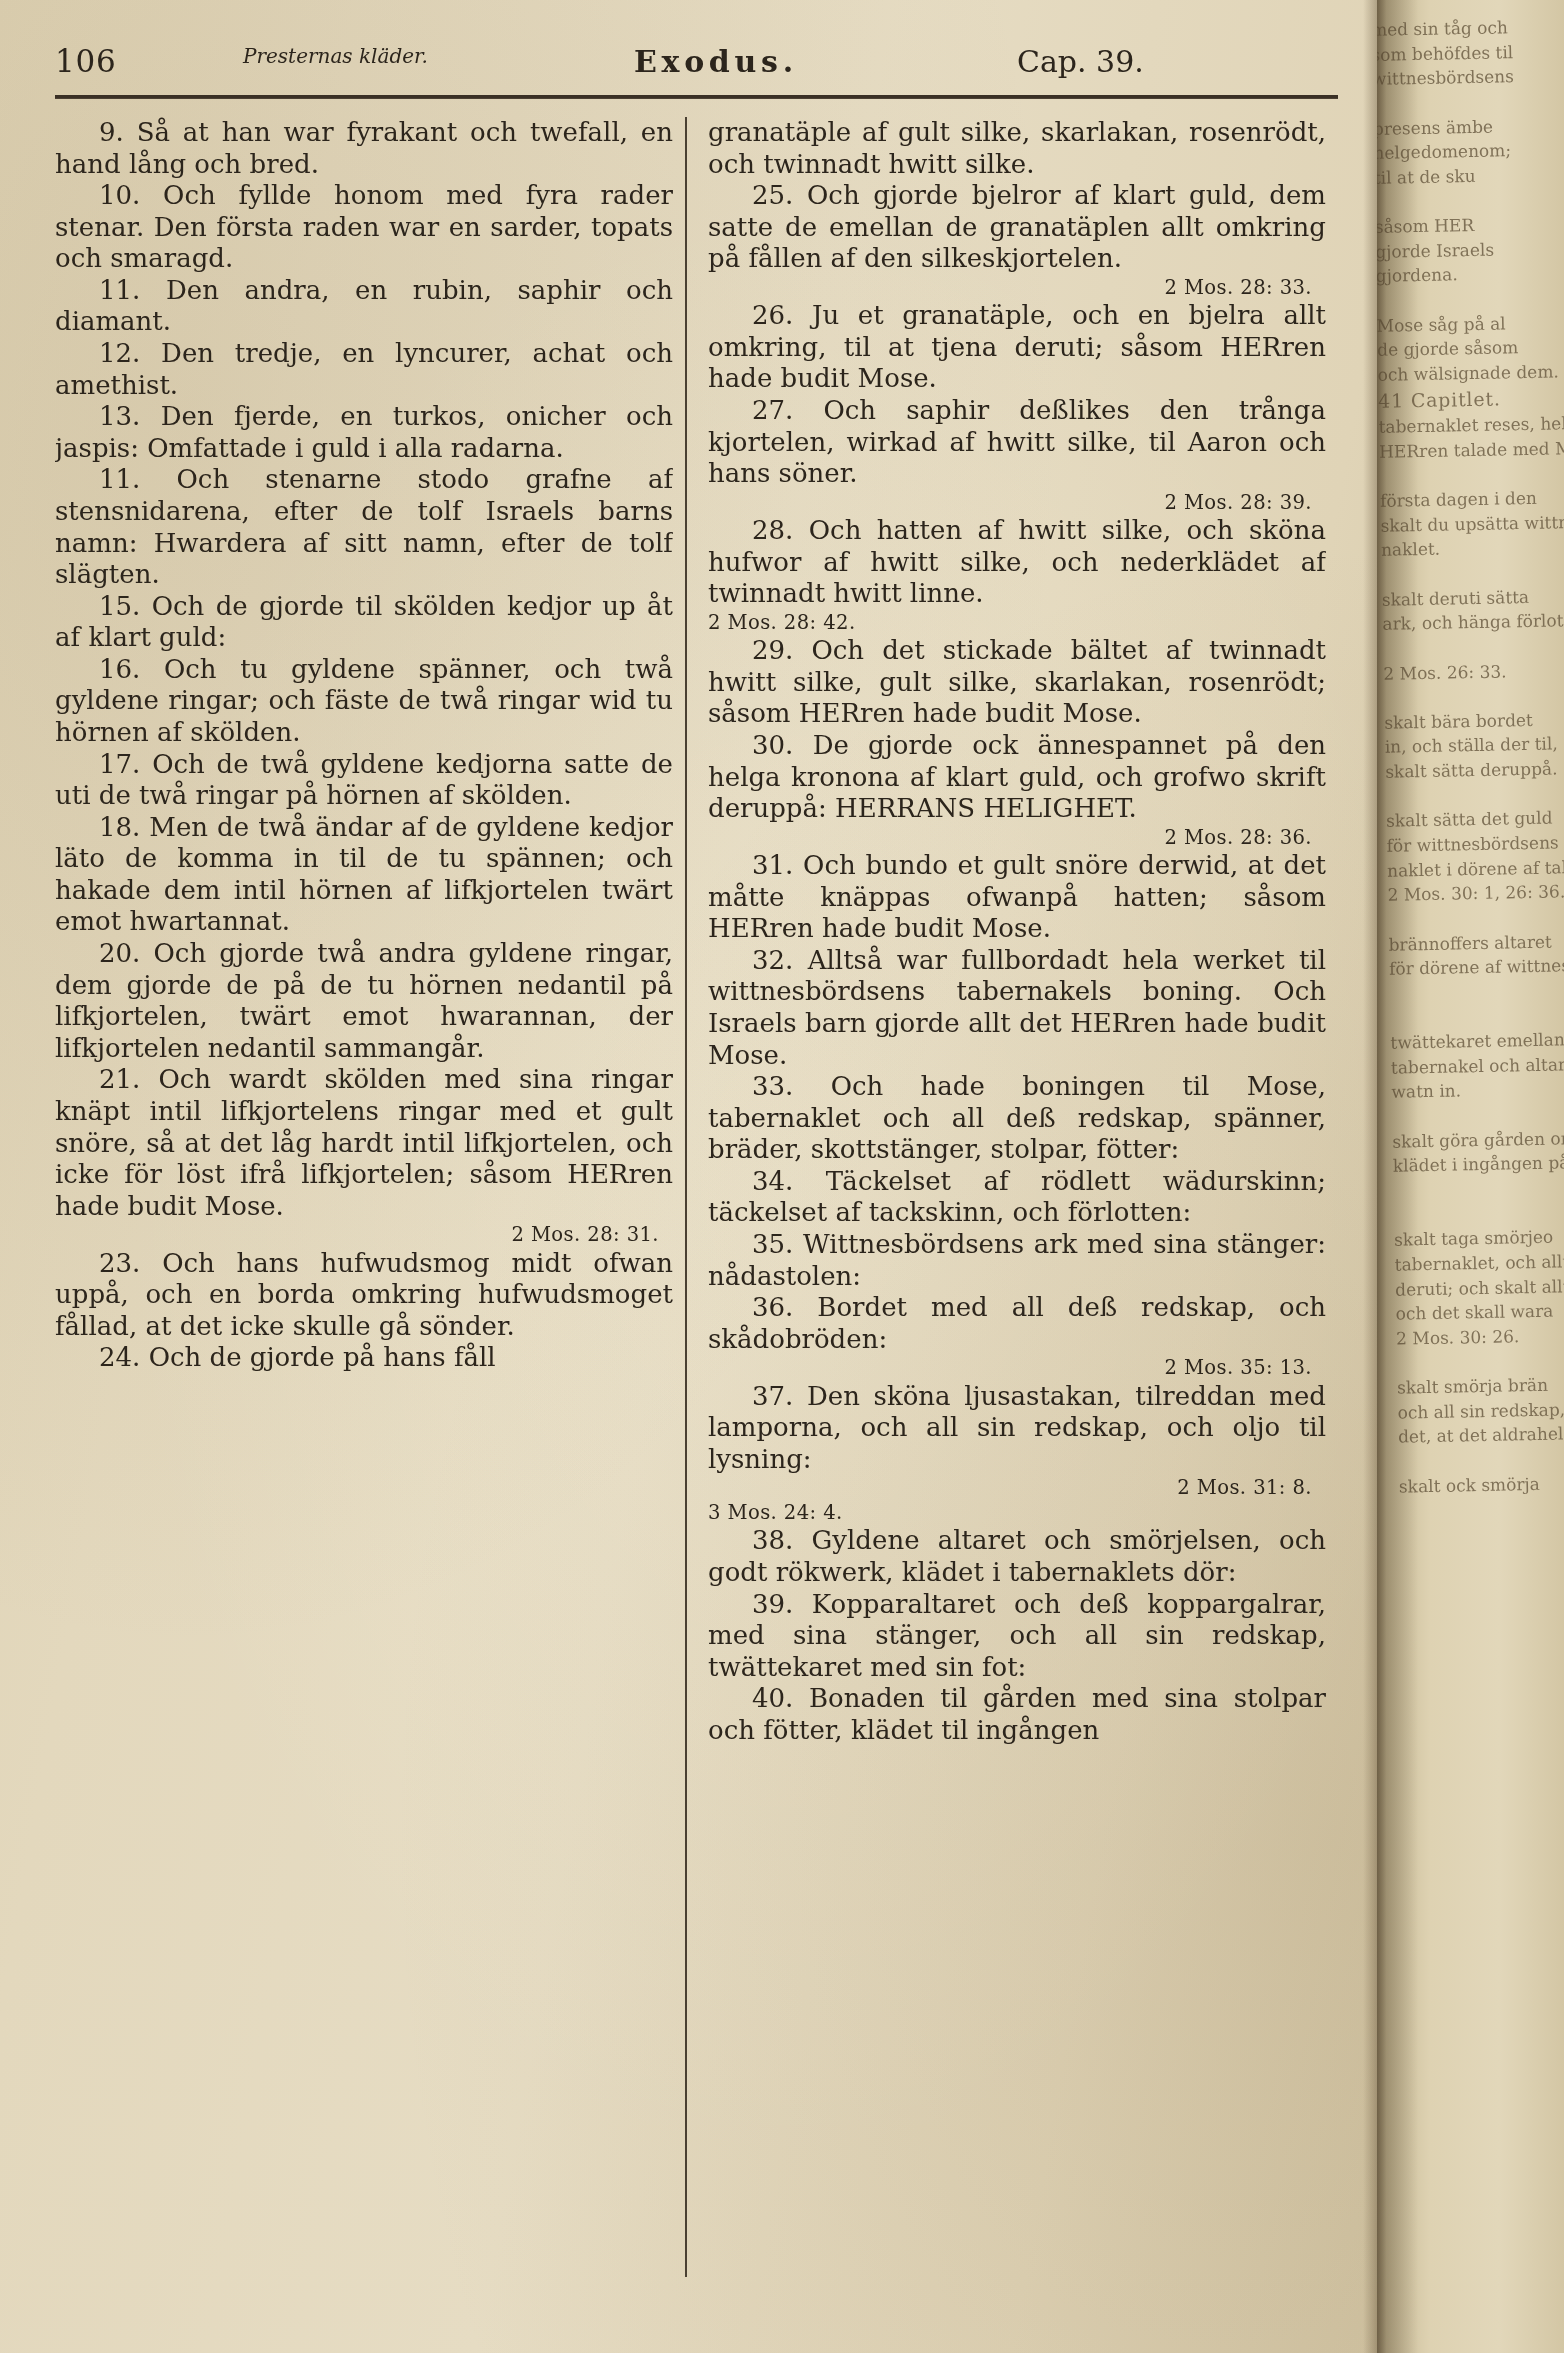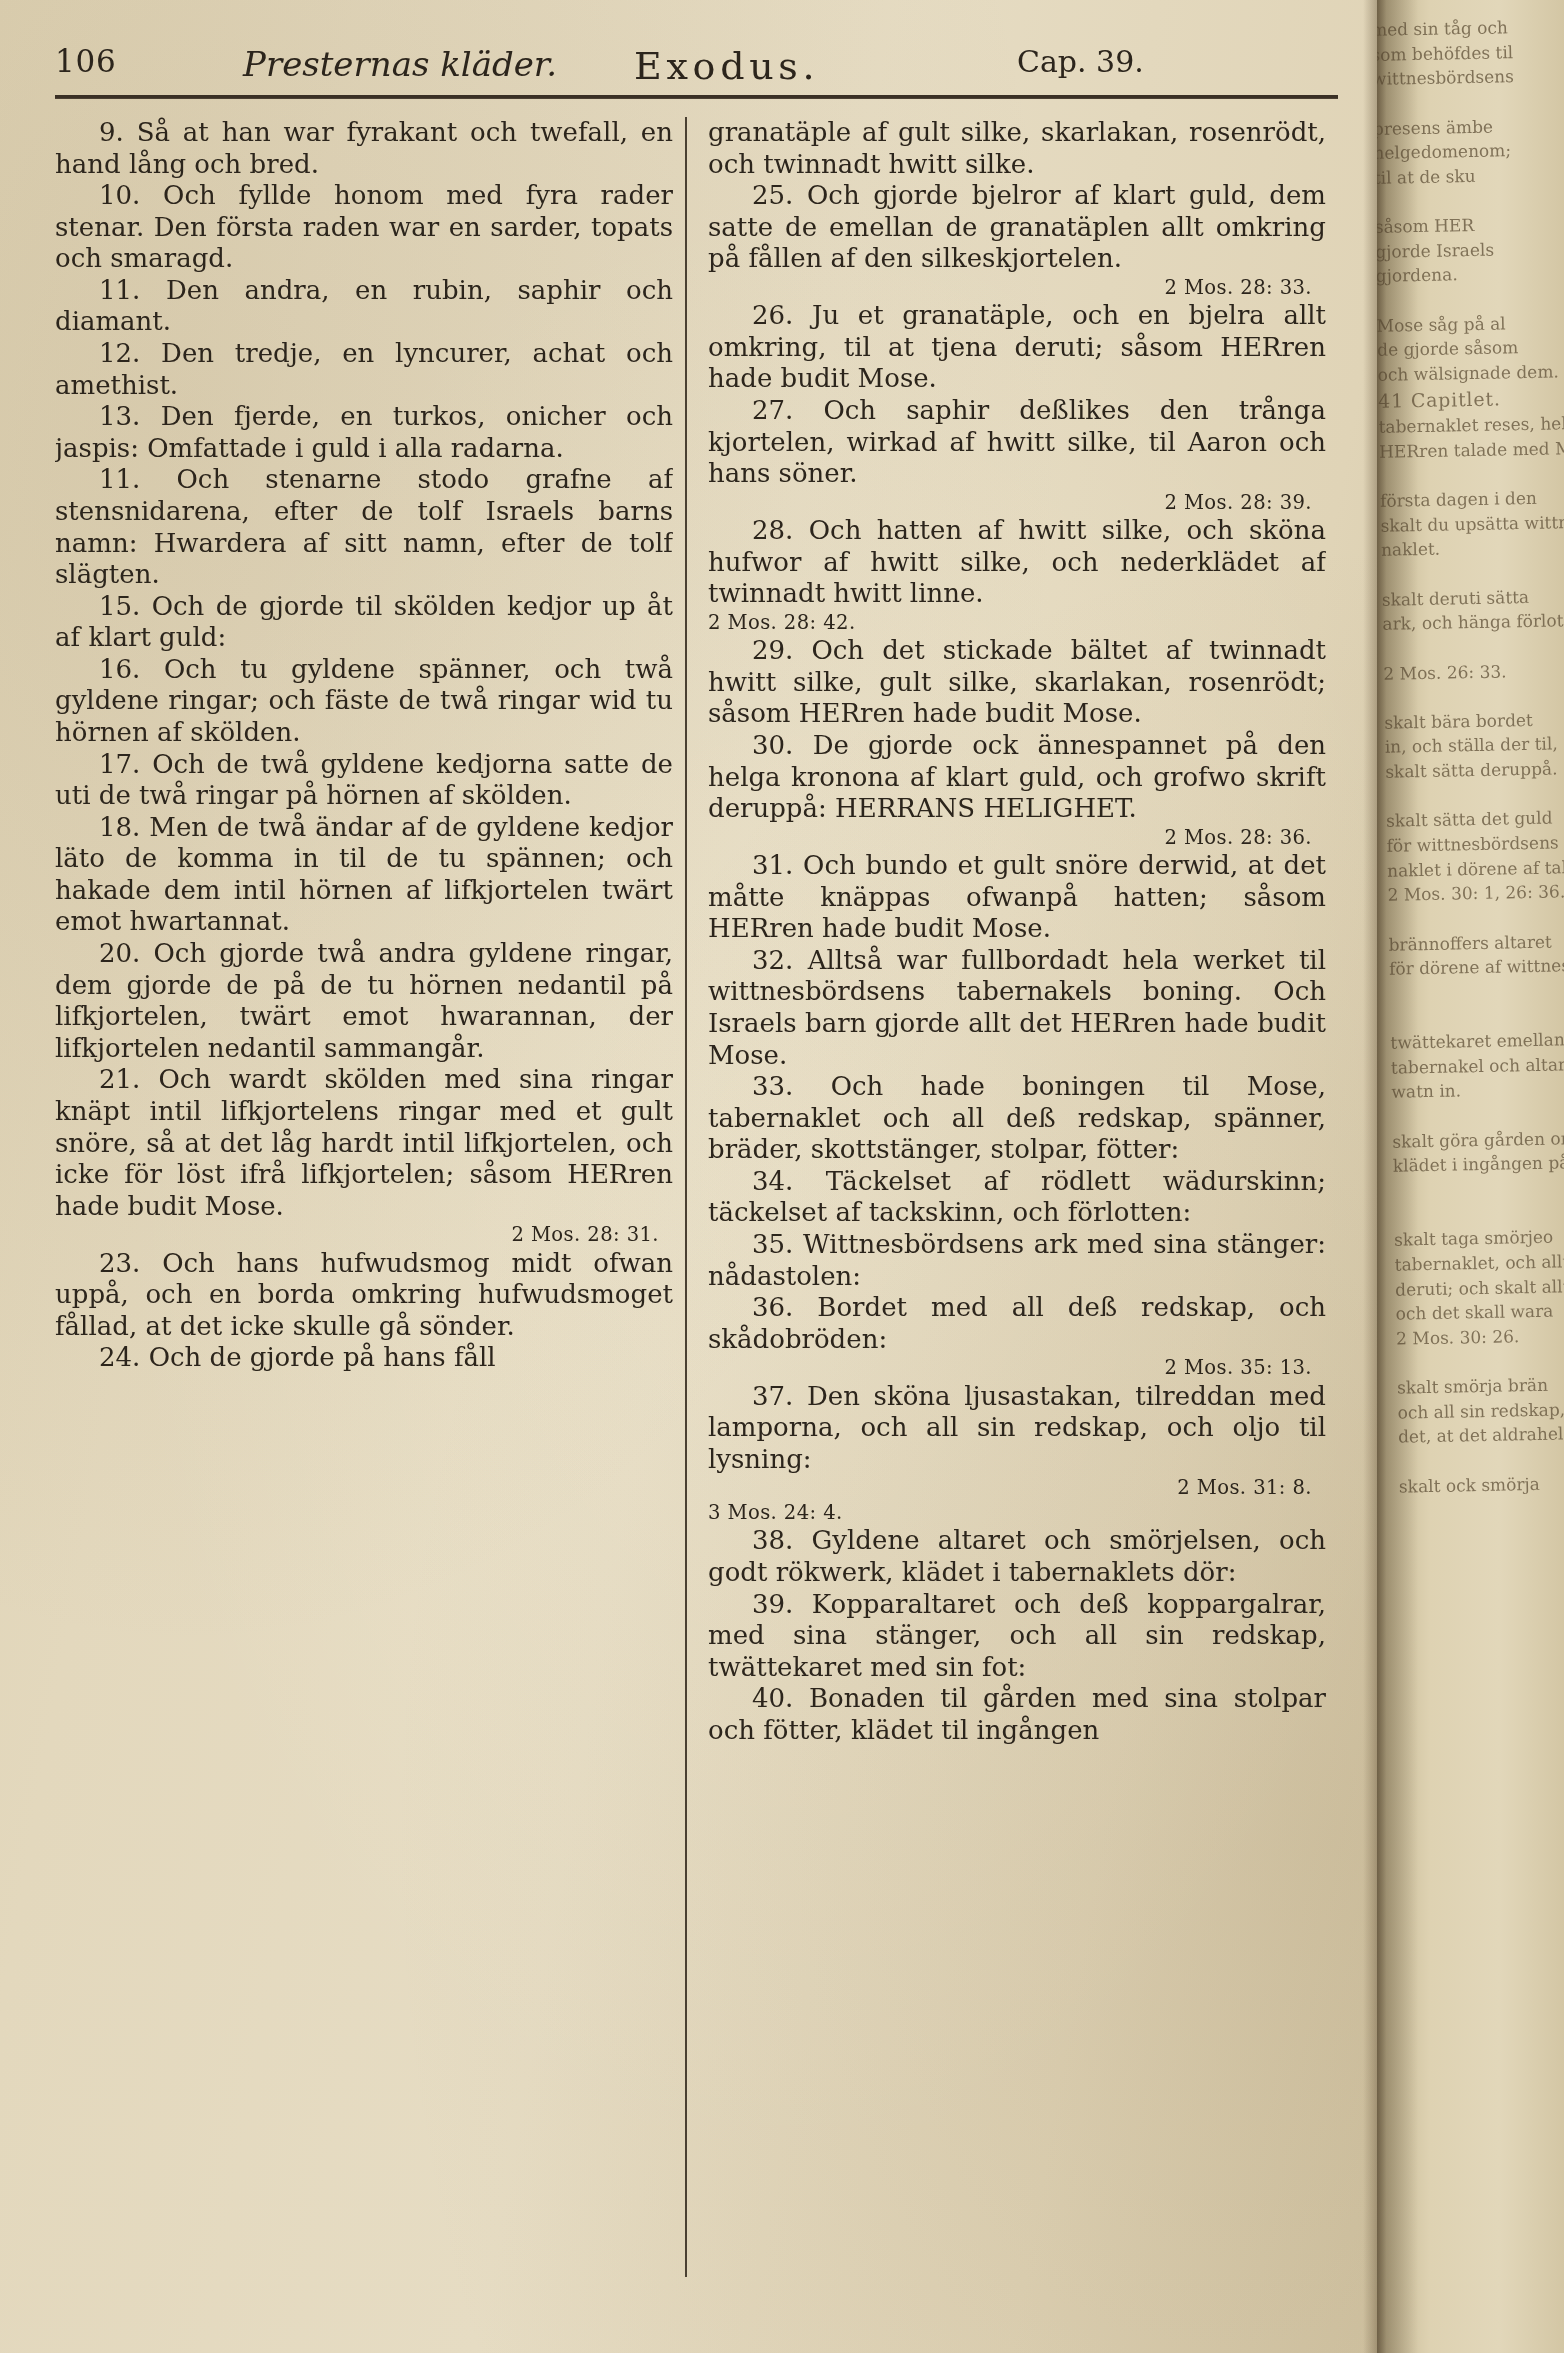--- a/index.html
+++ b/index.html
@@ -45,30 +45,30 @@
   }
   .folio {
     position: absolute;
     left: 0; top: 4.7px;
     font-size: 31px;
     letter-spacing: 0.8px;
   }
   .run-left {
     position: absolute;
     left: 188px; top: 6.3px;
-    font-size: 34px;
+    font-size: 20px;
     font-family: "DejaVu Serif", serif;
     font-style: italic;
   }
   .run-center {
     position: absolute;
     left: 579px; top: 6.3px;
-    font-size: 38px;
+    font-size: 30px;
     letter-spacing: 4.7px;
-    font-weight: normal;
+    font-weight: bold;
   }
   .run-right {
     position: absolute;
     left: 962px; top: 6.3px;
     font-size: 30px;
   }
   .rule {
     position: absolute;
     left: 55px;
     top: 95px;

